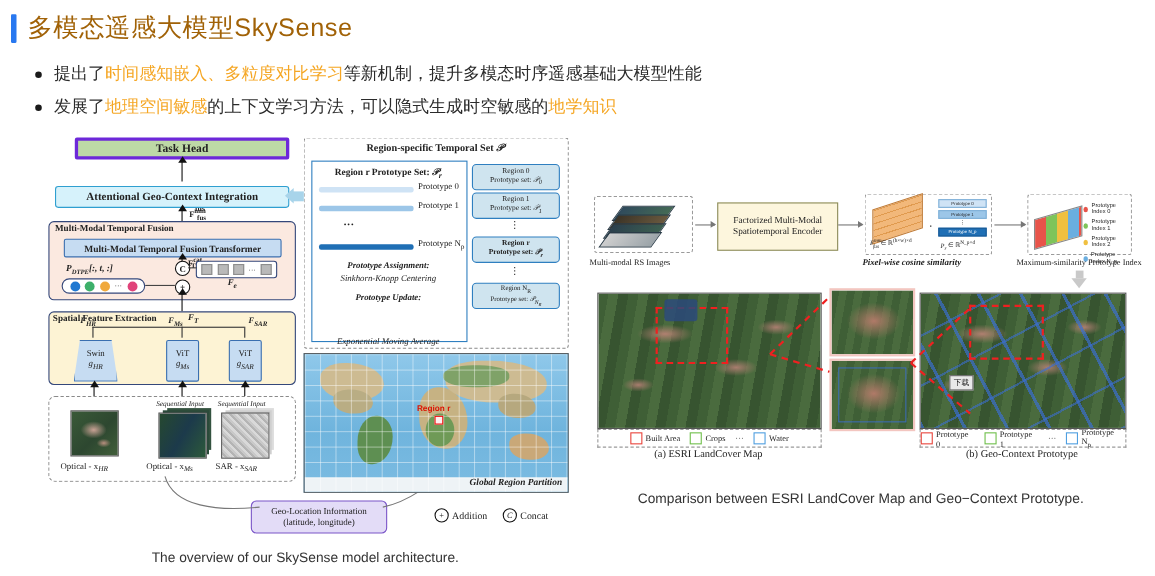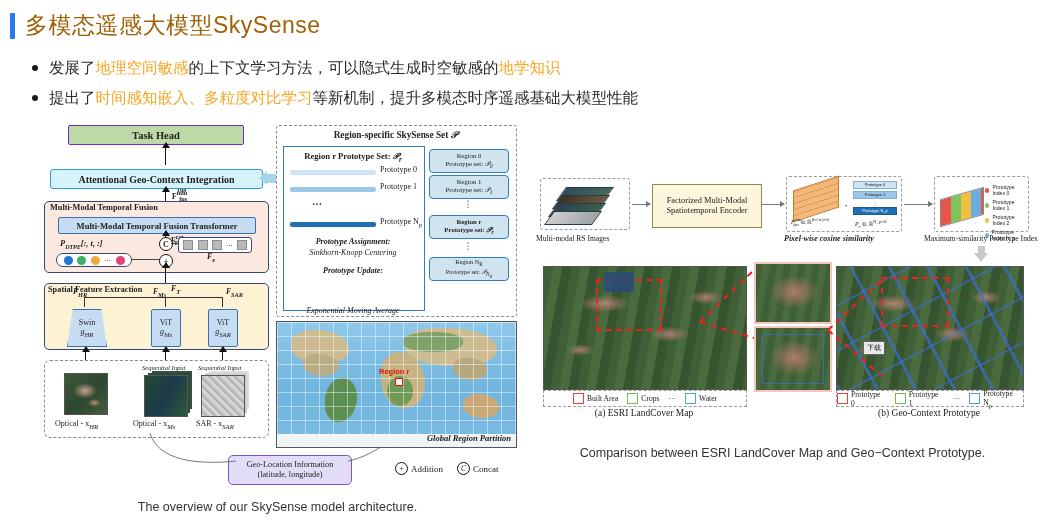--- a/index.html
+++ b/index.html
@@ -18,21 +18,21 @@
   .hl{color:#f5a623;}
   
   .figL{position:absolute;left:40px;top:125px;width:475px;height:363px;}
   .figR{position:absolute;left:540px;top:168px;width:485px;height:262px;}
   .capL{position:absolute;left:40px;top:500px;width:475px;text-align:center;font-size:12.5px;color:#333;}
   .capR{position:absolute;left:540px;top:446px;width:485px;text-align:center;font-size:12.5px;color:#333;}
 
   
   .serif{font-family:"Liberation Serif", serif;}
   .blk{position:absolute;box-sizing:border-box;display:flex;align-items:center;justify-content:center;text-align:center;}
-  .taskhead{left:28px;top:0px;width:176px;height:20px;background:#bdd9a6;border:1px solid #6d28d9;border-radius:2px;font-size:10.5px;font-weight:bold;}
+  .taskhead{left:28px;top:0px;width:195px;height:20px;background:#bdd9a6;border:3px solid #6d28d9;border-radius:2px;font-size:10.5px;font-weight:bold;}
   .geoint{left:10px;top:44px;width:213px;height:20px;background:#d6f2fb;border:1.4px solid #2f9fd0;border-radius:3px;font-size:10px;font-weight:bold;}
   .mmtf-box{left:4px;top:76px;width:225px;height:72px;background:#fbe9e0;border:1.4px solid #34477a;border-radius:5px;}
   .mmtf-lbl{position:absolute;left:10px;top:78px;font-size:8.3px;font-weight:bold;}
   .mmtf-tr{left:18px;top:92px;width:198px;height:17px;background:#c6dcf2;border:1.2px solid #3a6fb0;border-radius:2px;font-size:8.6px;font-weight:bold;}
   .sfe-box{left:4px;top:158px;width:225px;height:67px;background:#fdf3d4;border:1.4px solid #34477a;border-radius:5px;}
   .sfe-lbl{position:absolute;left:8px;top:160px;font-size:8.3px;font-weight:bold;}
   .inp-box{left:4px;top:235px;width:225px;height:78px;background:#ffffff;border:1.3px dashed #8a8a8a;border-radius:6px;}
   .enc{position:absolute;width:34px;height:34px;background:#c6dcf2;border:1.3px solid #3a6fb0;border-radius:2px;
        display:flex;flex-direction:column;align-items:center;justify-content:center;font-size:8px;line-height:1.15;}
   .enc.swin{clip-path:polygon(14% 0,86% 0,100% 100%,0% 100%);border-radius:0;}
@@ -102,25 +102,25 @@
 <body>
 
 <div class="title-row">
   <div class="title-bar"></div>
   <div class="title-txt">多模态遥感大模型SkySense</div>
 </div>
 
 <div class="bullets" id="bullets">
     <div class="bullet">
       <div class="dot"></div>
-      <div><span>发展了</span><span class="hl">地理空间敏感</span><span>的上下文学习方法，可以隐式生成时空敏感的</span><span class="hl">地学知识</span></div>
+      <div><span>提出了</span><span class="hl">时间感知嵌入、多粒度对比学习</span><span>等新机制，提升多模态时序遥感基础大模型性能</span></div>
     </div>
     <div class="bullet">
       <div class="dot"></div>
-      <div><span>提出了</span><span class="hl">时间感知嵌入、多粒度对比学习</span><span>等新机制，提升多模态时序遥感基础大模型性能</span></div>
+      <div><span>发展了</span><span class="hl">地理空间敏感</span><span>的上下文学习方法，可以隐式生成时空敏感的</span><span class="hl">地学知识</span></div>
     </div>
   </div>
 
 <div class="figL">
 
   <div class="blk taskhead serif">Task Head</div>
   <div class="arrow" style="left:125px;top:22px;height:18px;"></div>
   <div class="labb serif" style="left:132px;top:40px;margin-top:16px;">
     <span>F</span><sub>fus</sub>
   </div>
@@ -231,21 +231,21 @@
       <b style="font-weight:normal">Addition</b>
     </span>
     <span>
       <i class="opc">C</i>
       <b style="font-weight:normal">Concat</b>
     </span>
   </div>
 
   <div class="proto-outer"></div>
   <div class="proto-title serif">
-    <span>Region-specific SkySense Set</span>
+    <span>Region-specific Temporal Set</span>
     <i style="font-family:'Liberation Serif',serif">𝒫</i>
   </div>
   <div class="proto-left"></div>
   <div class="pl-title serif">
     <span>Region r Prototype Set:</span> <i>𝒫<sub>r</sub></i>
   </div>
 
   <div class="pbar" style="left:250px;top:45px;width:86px;background:#cfe3f5;"></div>
   <div class="ptxt serif" style="left:340px;top:40px;">Prototype 0</div>
   <div class="pbar" style="left:250px;top:62px;width:86px;background:#9cc6e8;"></div>

